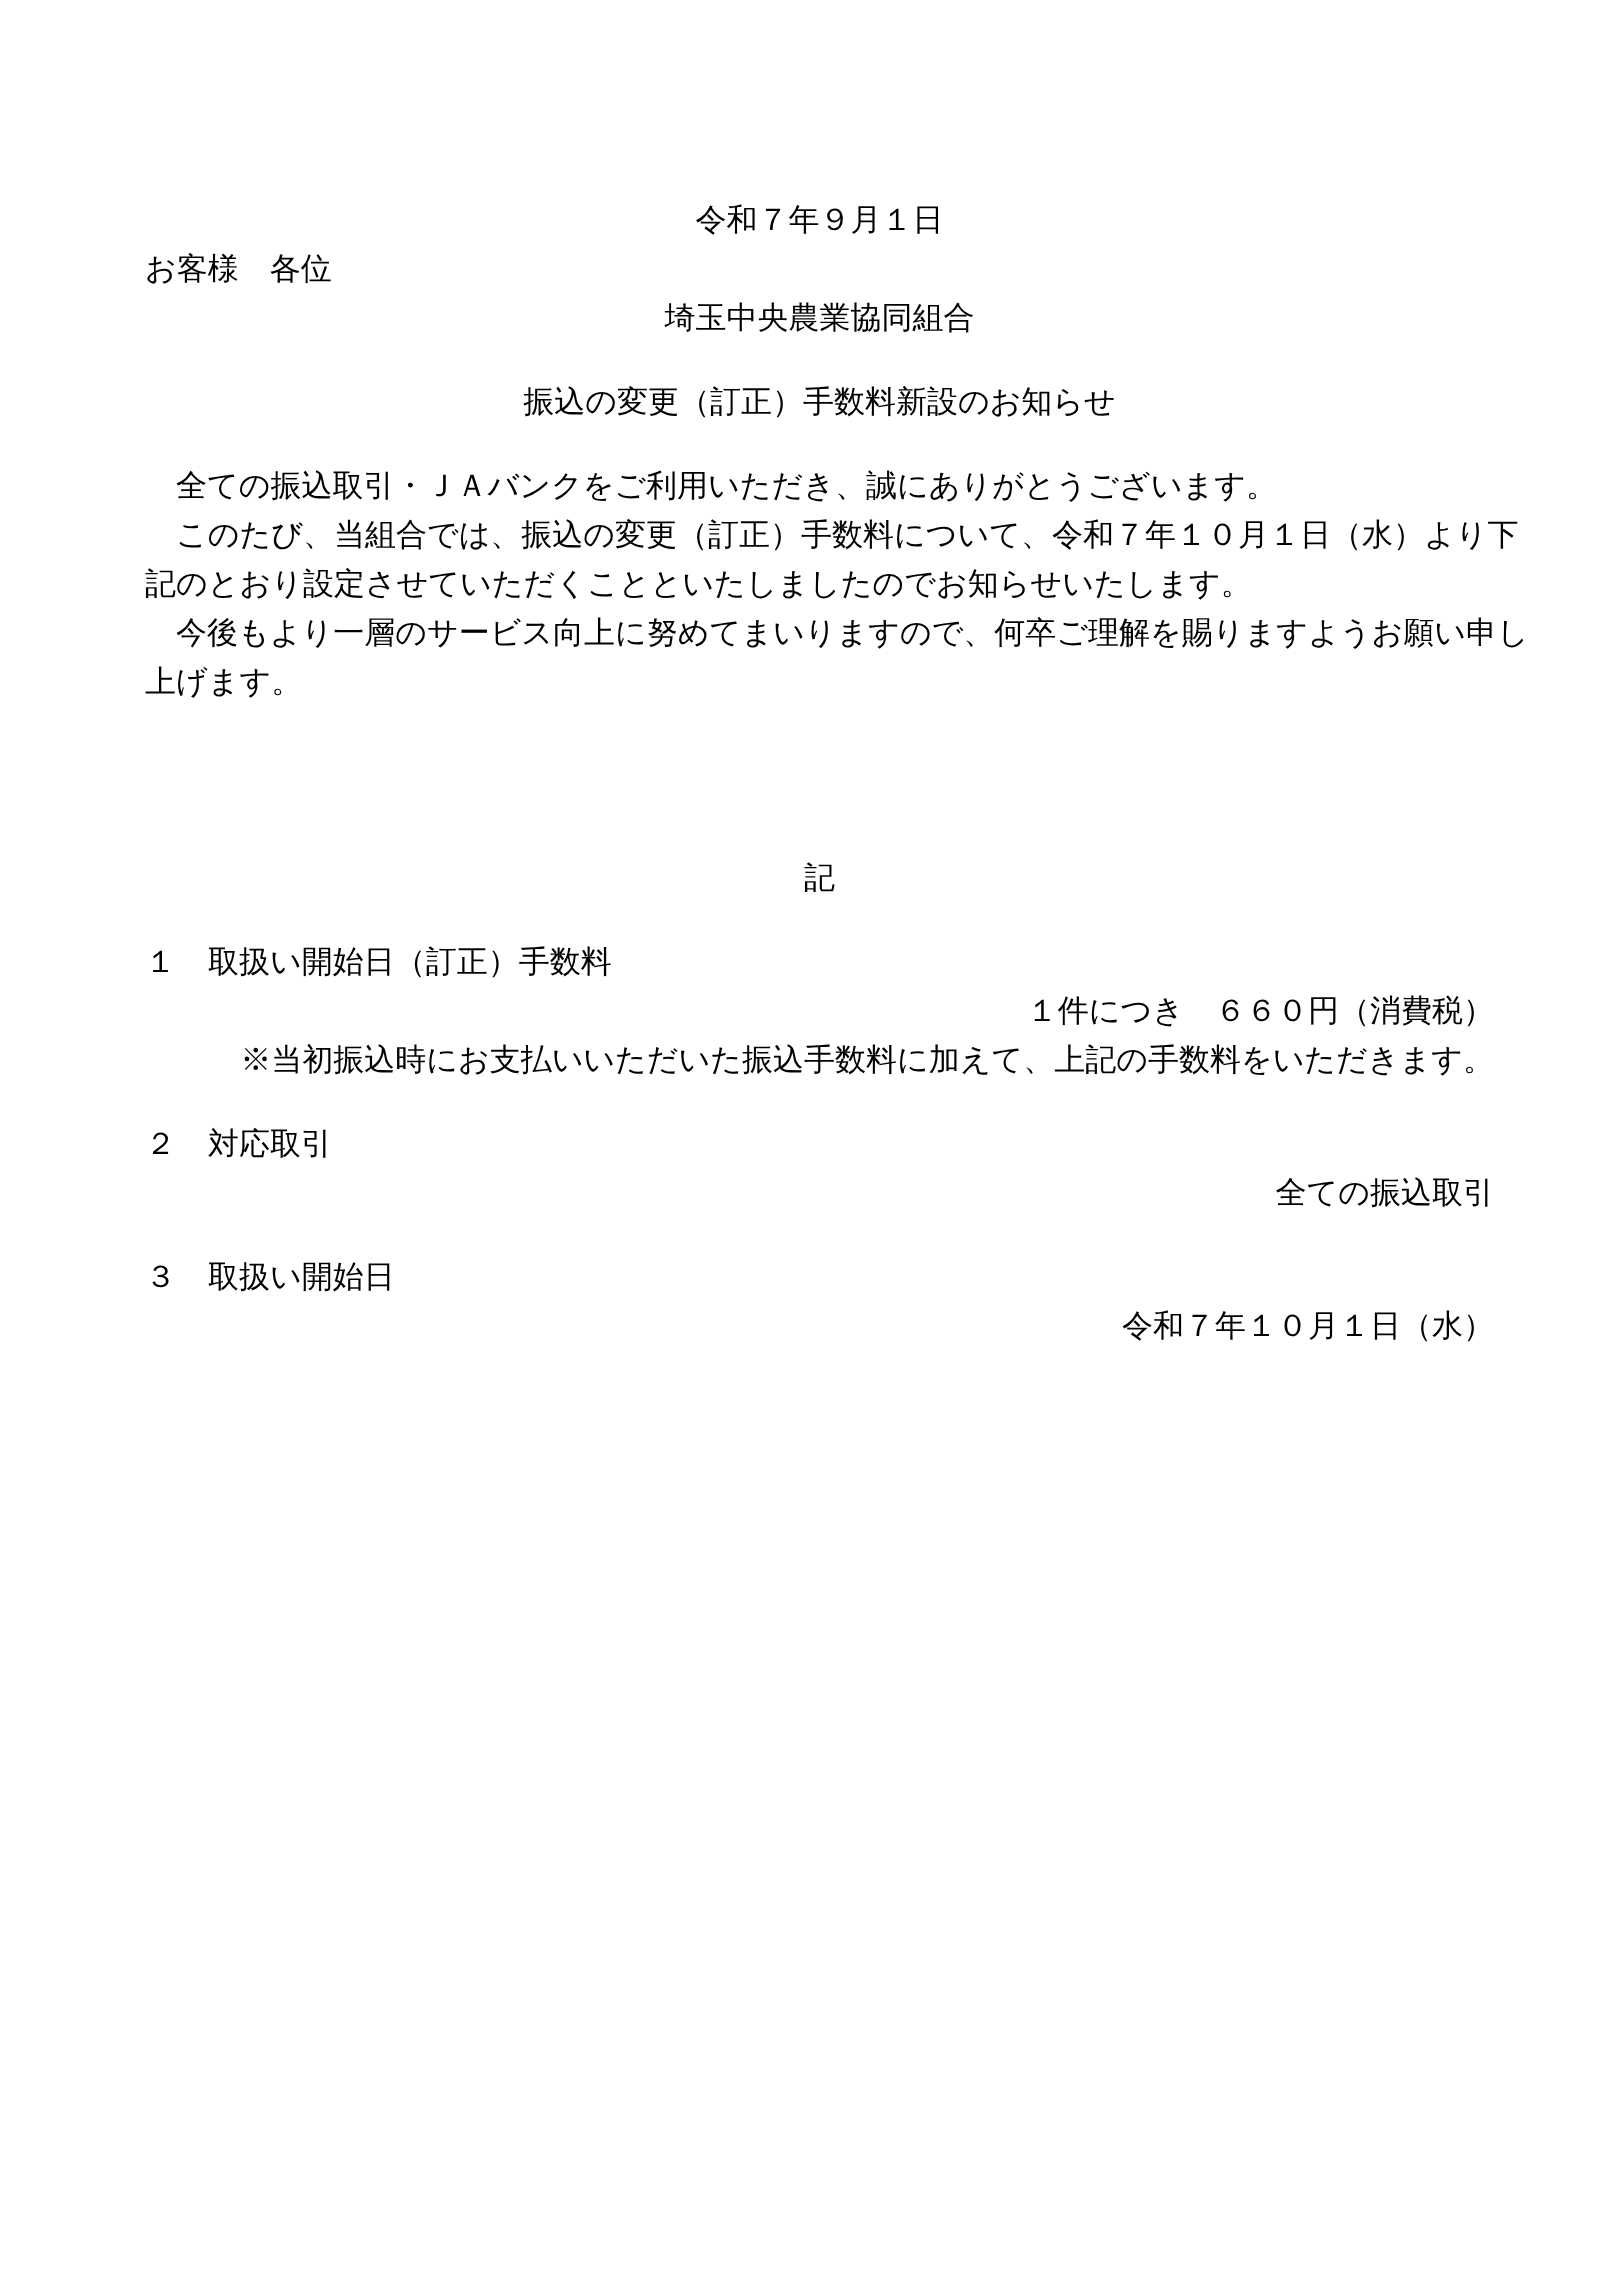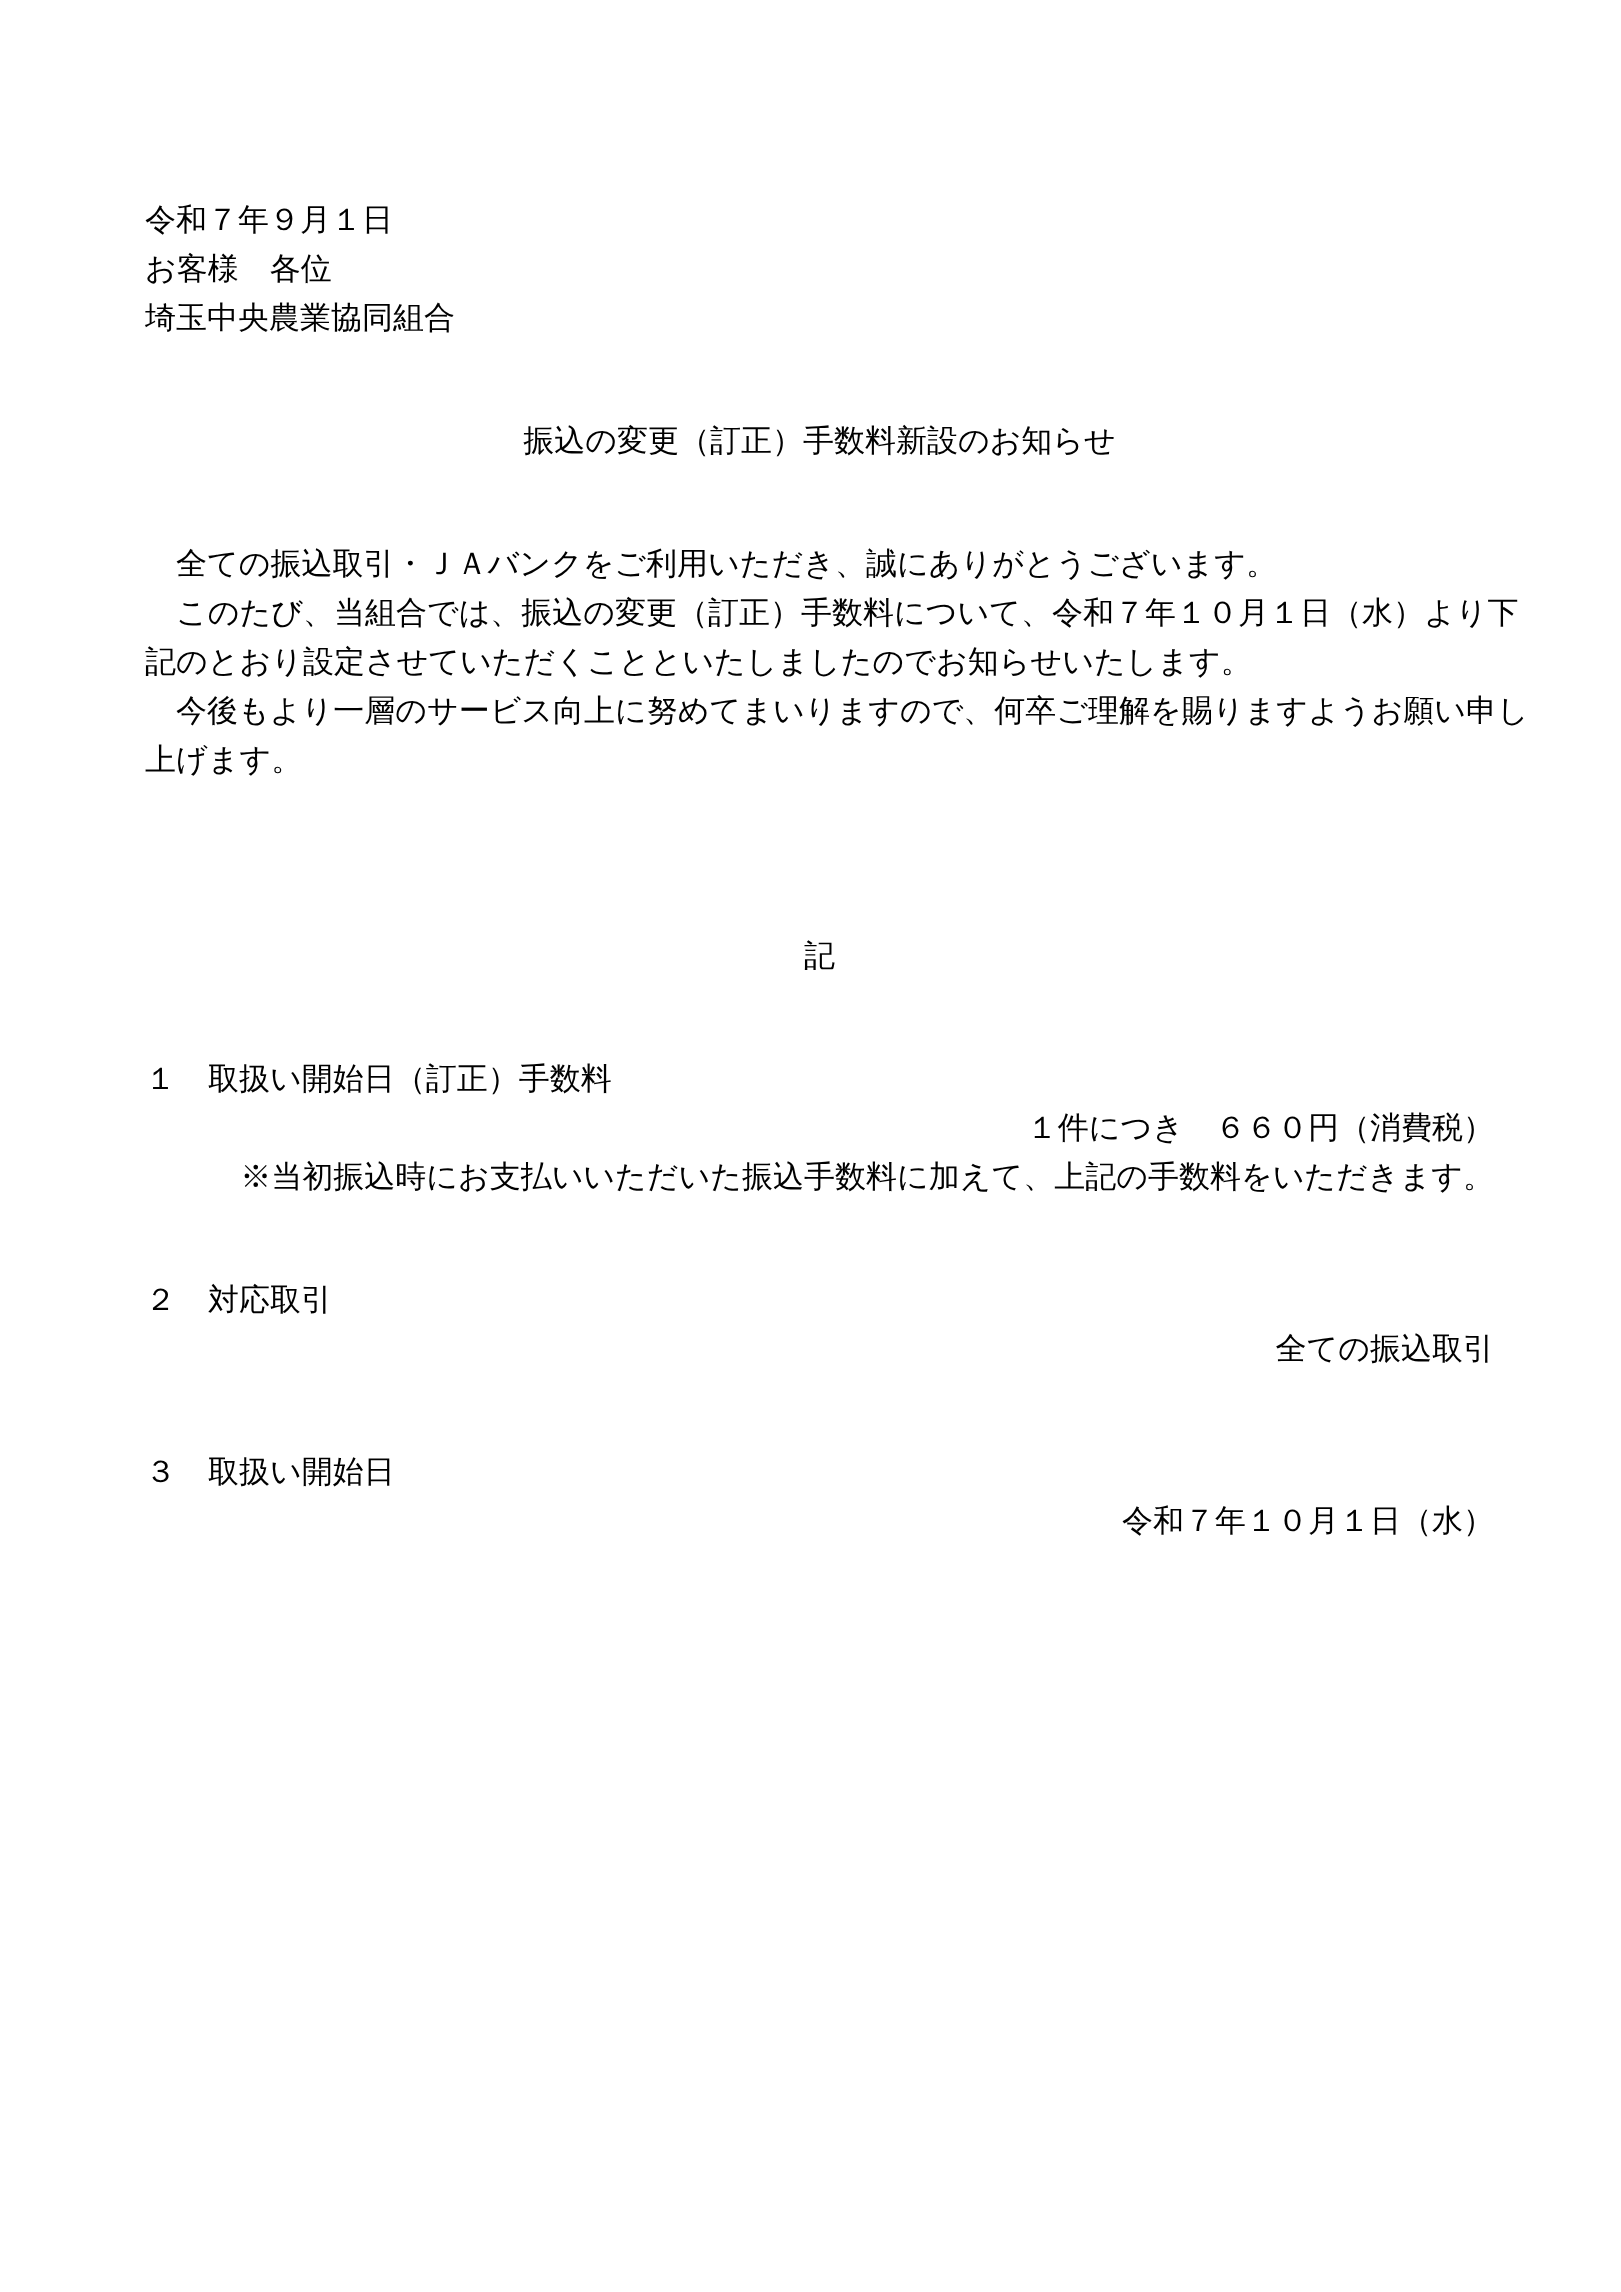--- a/index.html
+++ b/index.html
@@ -9,23 +9,23 @@
     height: 2293px;
     box-sizing: border-box;
     background: #ffffff;
     color: #000000;
     padding: 195px 127px 0 145px;
     font-family: "Liberation Serif", "DejaVu Serif", serif;
     font-size: 31px;
   }
   .line { height: 49px; line-height: 49px; white-space: pre; }
   .para { line-height: 49px; white-space: pre; }
-  .right  { text-align: left; font-family: Liberation Serif, serif; }
+  .right  { text-align: center; font-family: Liberation Serif, serif; }
   .center { text-align: center; }
-  .mt1 { margin-top: 74px; }   
+  .mt1 { margin-top: 35px; }   
   .mt3 { margin-top: 147px; }  
   .item-num { display: inline-block; width: 63px; }
   .sub { padding-left: 92px; text-align: right; }
 </style>
 </head>
 <body>
 
 <div class="page">
 
   <div class="line right">令和７年９月１日</div>

